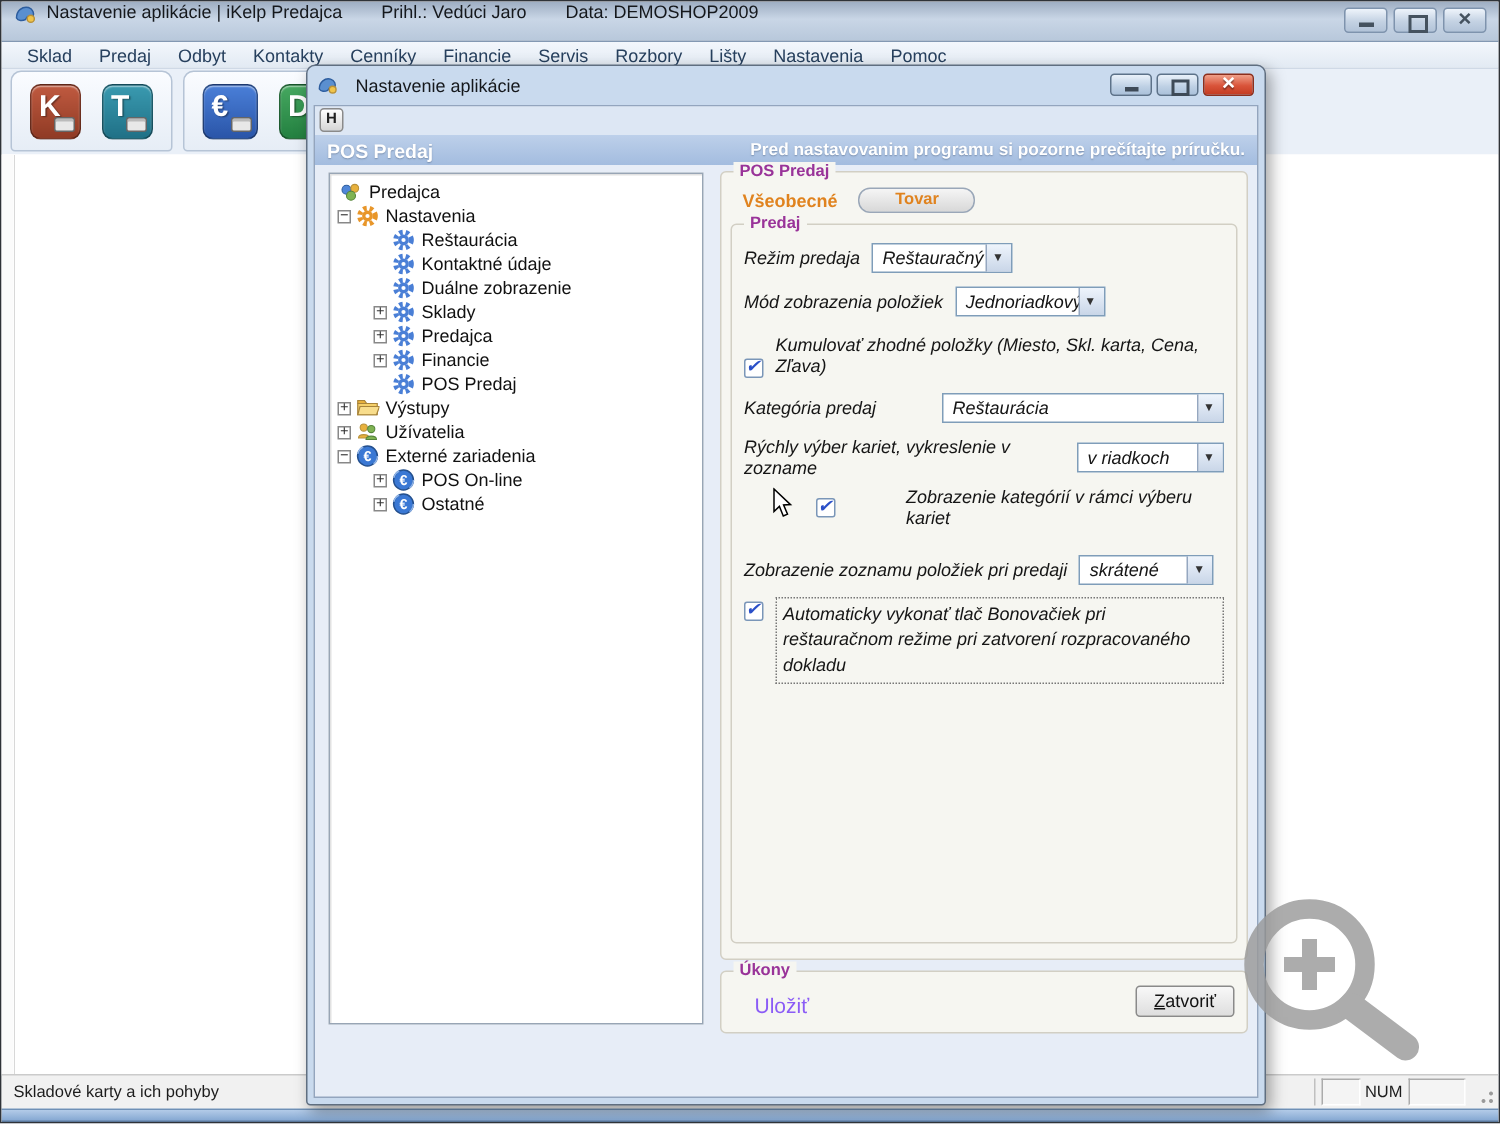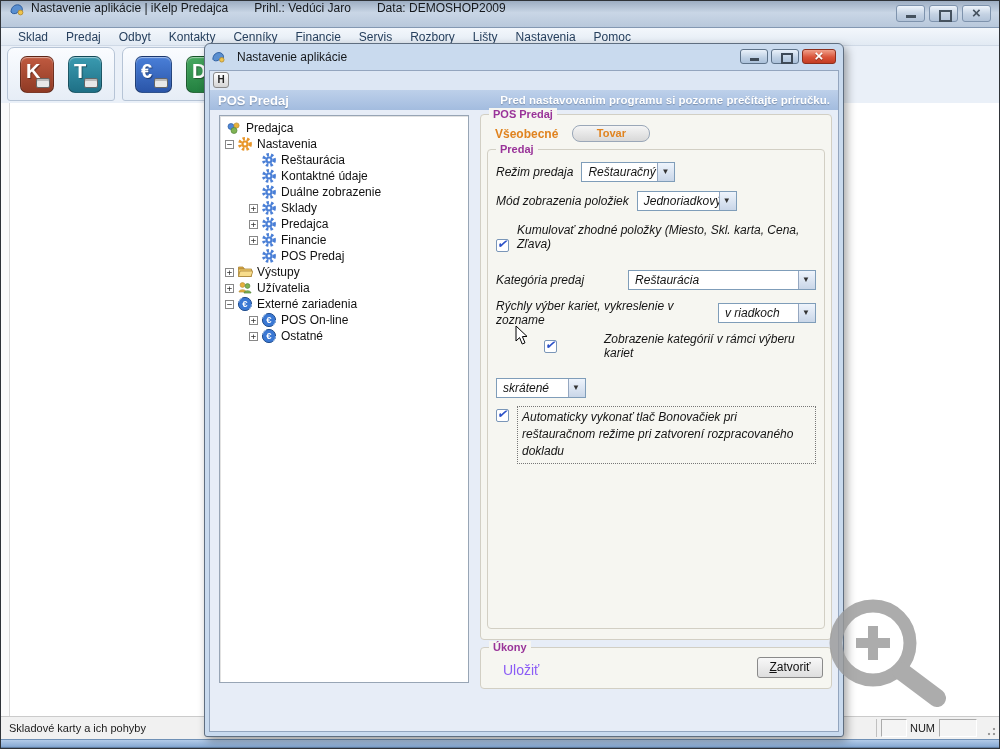--- a/index.html
+++ b/index.html
@@ -105,21 +105,21 @@
   .fs-main { left:270px; top:4px; width:352px; height:526px; }
   .fs-actions { left:270px; top:537px; width:352px; height:42px; }
   .tab-row { position:absolute; left:14px; top:10px; display:flex; align-items:center; gap:14px; }
   .tab-active { color:#e0831f; font-size:12px; font-weight:bold; }
   .tab-btn { width:78px; height:17px; border:1px solid #9aa7b8; border-radius:8px;
     background:linear-gradient(180deg,#f5f5f5 0%,#d8d8d8 100%); color:#e0831f; font-size:11px; font-weight:bold;
     text-align:center; line-height:15px; }
   .fs-inner { position:absolute; left:6px; right:6px; top:34px; height:480px; background:#f6f6f1; border:1px solid #d2cfc4; border-radius:4px; padding:0 8px; }
   .frm-row { display:flex; align-items:center; gap:8px; font-size:12px; color:#151515;font-style:italic; }
   .row-0 { margin-top:12px; } .row-1 { margin-top:9px; } .row-2 { margin-top:12px;align-items:flex-end; }
-  .row-3 { margin-top:18px;gap:44px; } .row-4 { margin-top:9px; } .row-5 { margin-top:5px; }
+  .row-3 { margin-top:10px;gap:44px; } .row-4 { margin-top:9px; } .row-5 { margin-top:5px; }
   .row-6 { margin-top:17px; } .row-7 { margin-top:8px; align-items:flex-start; }
   .frm-row.indent { padding-left:48px;gap:47px; }
   .dd { display:inline-flex; height:20px; border:1px solid #7f9db9; background:#ffffff; align-items:stretch; }
   .dd-text { padding:2px 6px 0 6px; font-size:12px; white-space:nowrap; }
   .dd.wide { flex:1; justify-content:space-between; }
   .dd-btn { width:17px; border-left:1px solid #95a7c0; background:linear-gradient(180deg,#eef4fc 0%,#c9d6e8 100%); position:relative; flex:none; }
   .dd-btn::after { content:"▼"; position:absolute; left:3px; top:4px; font-size:8px; color:#333; }
   .cb { width:13px; height:13px; border:1px solid #7a96b8; background:#fff; position:relative; flex:none; border-radius:2px; }
   .cb.checked::after { content:"✔"; position:absolute; left:0px; top:-3px; font-size:12px; color:#2b50c8; }
   .cb-label { line-height:1.2; }
@@ -403,20 +403,21 @@
                 <span class="dd">
                   <span class="dd-text" style="width: 79px;">v riadkoch</span>
                   <span class="dd-btn"></span>
                 </span>
               </div>
               <div class="frm-row row-5 indent">
                 <span class="cb checked"></span>
                 <span class="cb-label">Zobrazenie kategórií v rámci výberu kariet</span>
               </div>
               <div class="frm-row row-6">
+                <span class="flabel">Zobrazenie zoznamu položiek pri predaji</span>
                 <span class="dd">
                   <span class="dd-text" style="width: 71px;">skrátené</span>
                   <span class="dd-btn"></span>
                 </span>
               </div>
               <div class="frm-row row-7 focusrow">
                 <span class="cb checked"></span>
                 <span class="cb-label">Automaticky vykonať tlač Bonovačiek pri reštauračnom režime pri zatvorení rozpracovaného dokladu</span>
               </div>
             </div>

